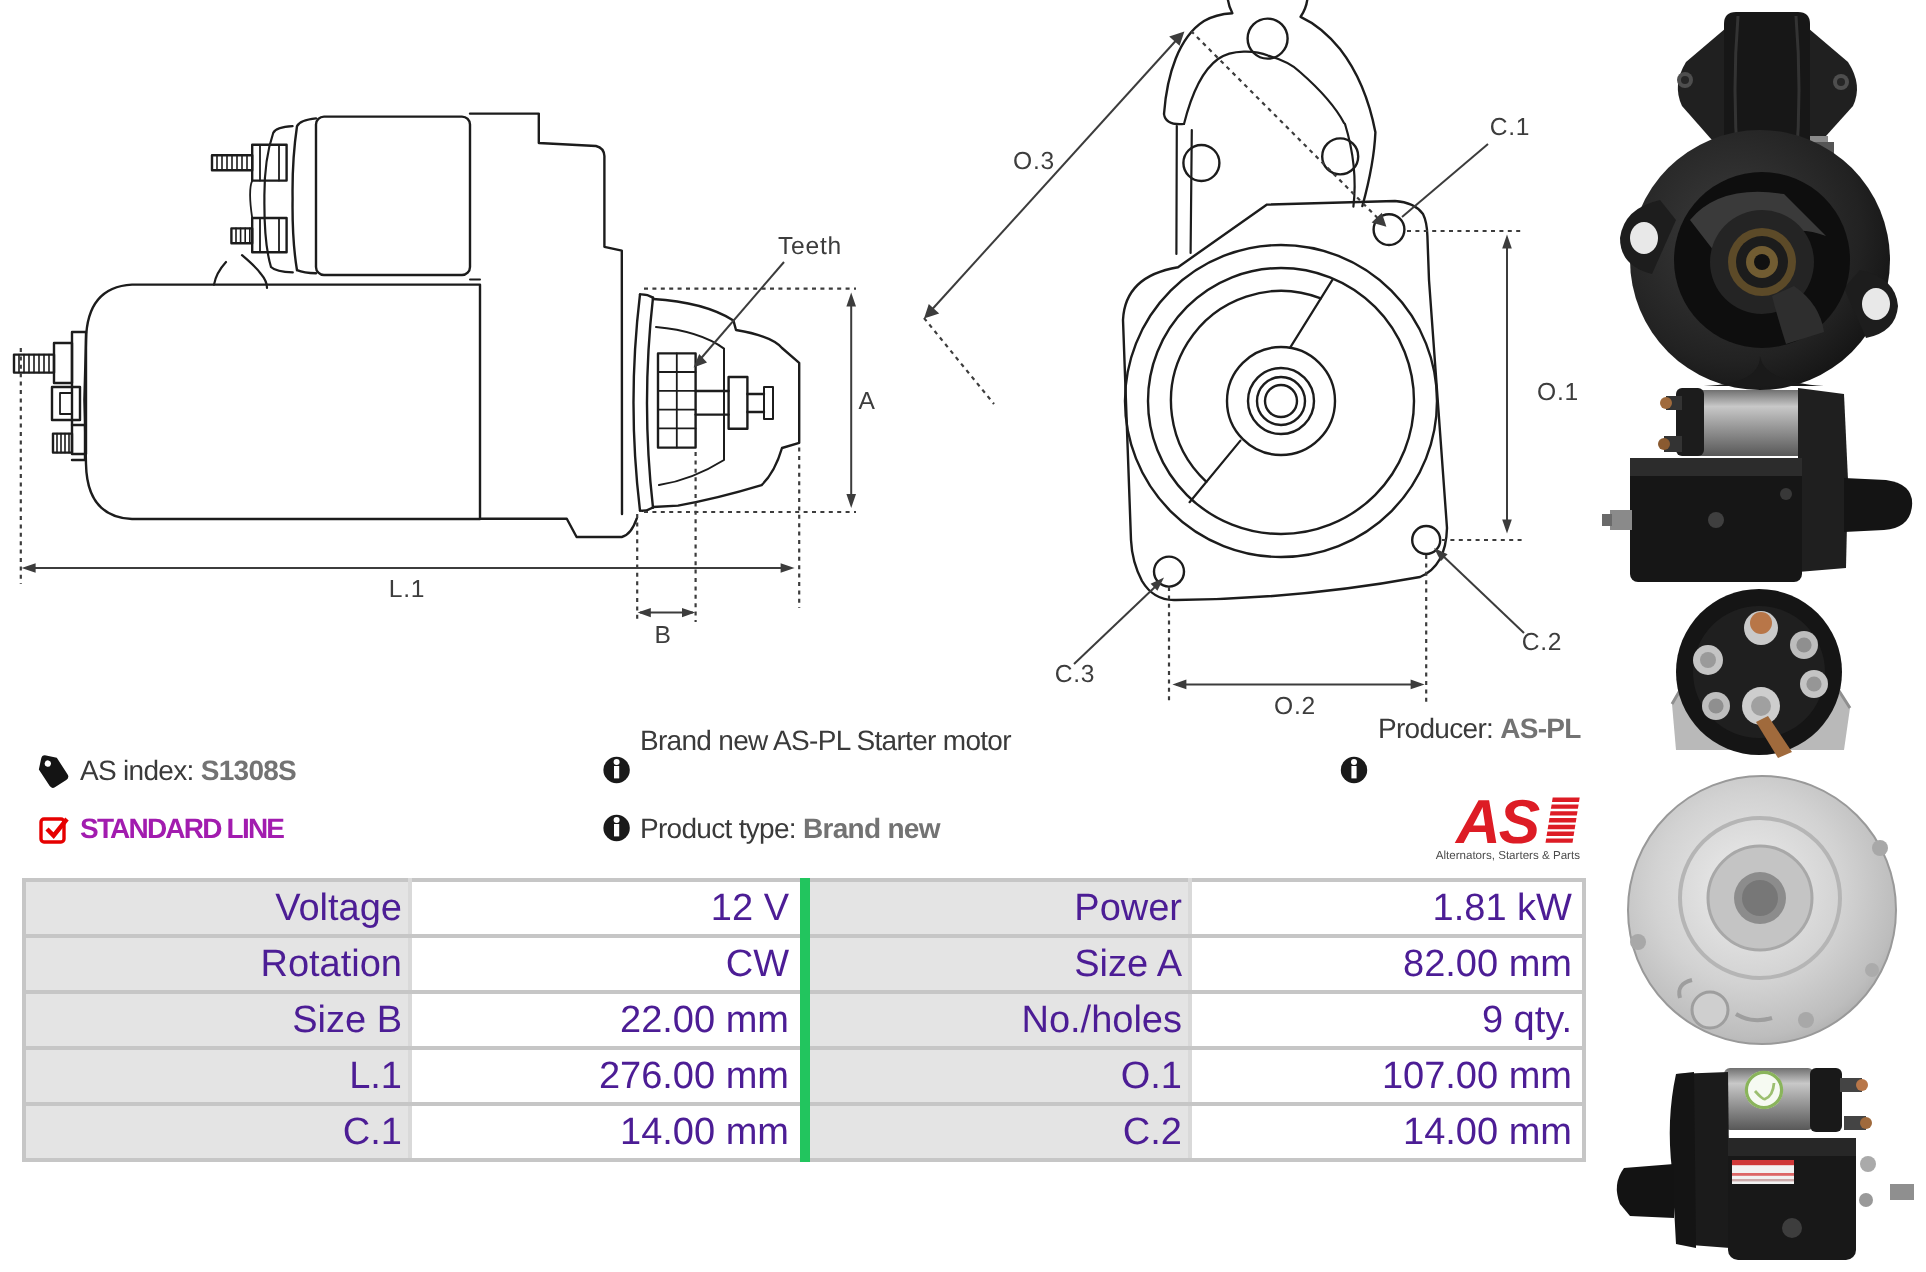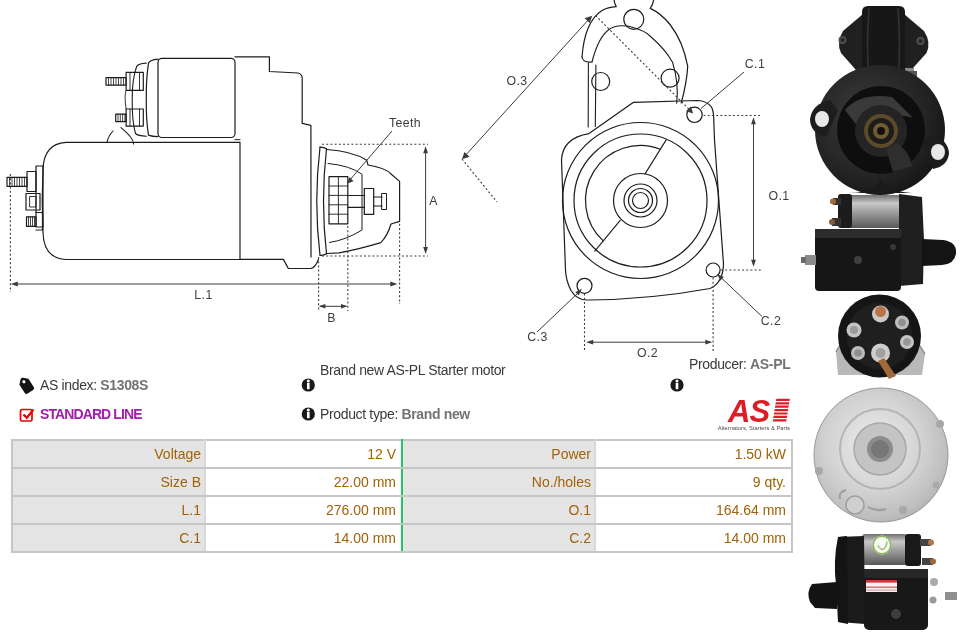--- a/index.html
+++ b/index.html
@@ -1,24 +1,24 @@
 <!DOCTYPE html>
 <html><head>
 <meta charset="utf-8">
 <style>
 html,body{margin:0;padding:0;}
 body{width:963px;height:636px;background:#fff;font-family:"Liberation Sans",sans-serif;position:relative;overflow:hidden;}
 #art{position:absolute;left:0;top:0;}
 .inforow{position:absolute;font-size:14px;color:#3a3a3a;letter-spacing:-0.35px;}
 .b{font-weight:bold;color:#737373;}
 .red{color:#a21caf;font-weight:bold;}
-#spec{position:absolute;left:11px;top:439px;border-collapse:collapse;table-layout:fixed;width:780px;font-size:14px;color:#a16207;}
+#spec{position:absolute;left:11px;top:439px;border-collapse:collapse;table-layout:fixed;width:780px;font-size:19px;color:#4c1d95;}
 #spec td{padding:5px 5px 4px;line-height:17px;text-align:right;vertical-align:top;border-top:2px solid #c6c6c6;border-bottom:2px solid #c6c6c6;}
 #spec td.l{background:#e4e4e4;border-left:2px solid #c6c6c6;border-right:2px solid #d9d9d9;padding-right:3px;}
-#spec td.v{background:#fff;border-right:2px solid #22c55e;}
+#spec td.v{background:#fff;border-right:5px solid #22c55e;}
 #spec td.v2{background:#fff;border-right:2px solid #c6c6c6;}
 </style>
 </head>
 <body>
 <svg id="art" width="963" height="636" viewBox="0 0 963 636">
 
 <g id="side" stroke="#1c1c1c" stroke-width="1.2" fill="none" stroke-linejoin="round" stroke-linecap="round">
 
 <path d="M240,142.3 H66 Q43.5,143.5 43,170 L42.2,200 L43,232 Q43.5,258.5 66,259.5 H240 Z"></path>
 
@@ -355,33 +355,39 @@
       <col style="width:193px">
       <col style="width:197px">
       <col style="width:193px">
       <col style="width:197px">
     </colgroup>
 <tbody>
       <tr>
         <td class="l">Voltage</td>
         <td class="v">12 V</td>
         <td class="l">Power</td>
-        <td class="v2">1.50 kW</td>
+        <td class="v2">1.81 kW</td>
+      </tr>
+<tr>
+        <td class="l">Rotation</td>
+        <td class="v">CW</td>
+        <td class="l">Size A</td>
+        <td class="v2">82.00 mm</td>
       </tr>
 <tr>
         <td class="l">Size B</td>
         <td class="v">22.00 mm</td>
         <td class="l">No./holes</td>
         <td class="v2">9 qty.</td>
       </tr>
 <tr>
         <td class="l">L.1</td>
         <td class="v">276.00 mm</td>
         <td class="l">O.1</td>
-        <td class="v2">164.64 mm</td>
+        <td class="v2">107.00 mm</td>
       </tr>
 <tr>
         <td class="l">C.1</td>
         <td class="v">14.00 mm</td>
         <td class="l">C.2</td>
         <td class="v2">14.00 mm</td>
       </tr>
 </tbody>
   </table>
 

